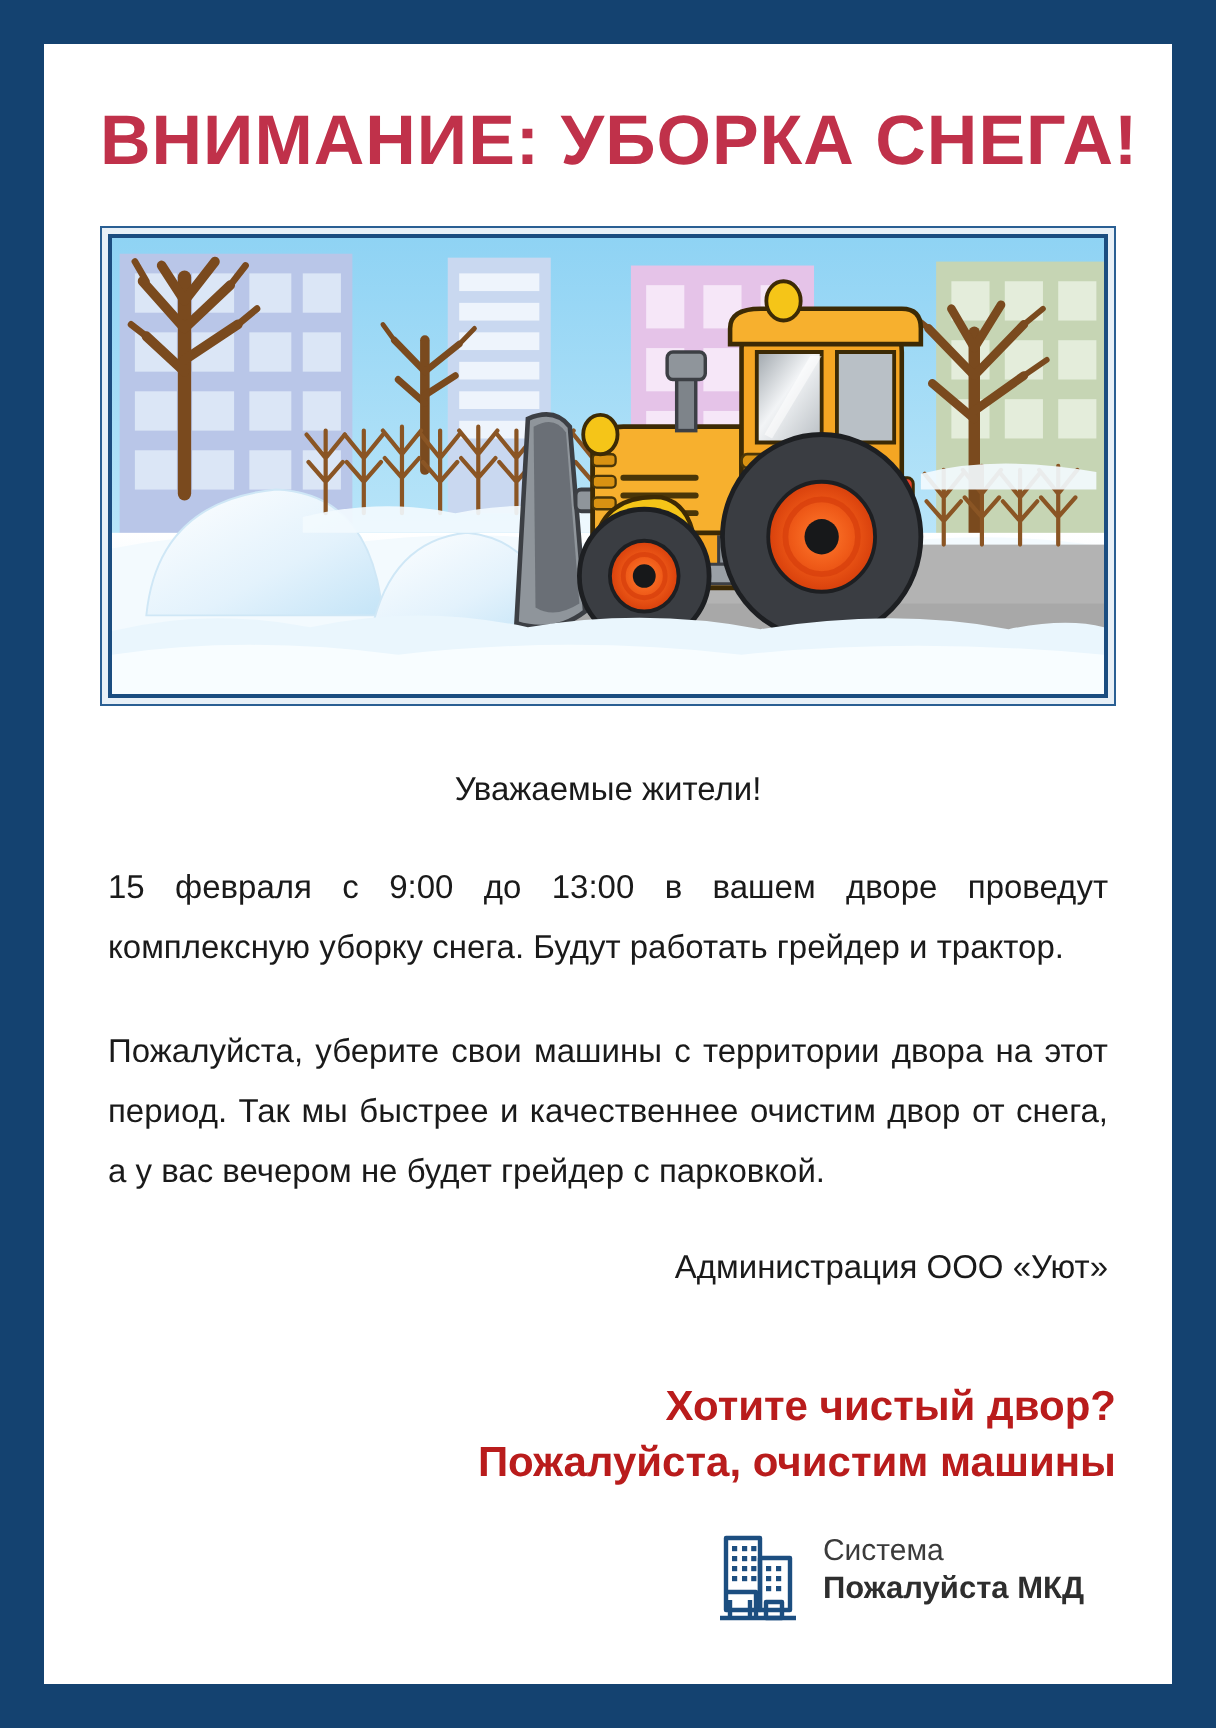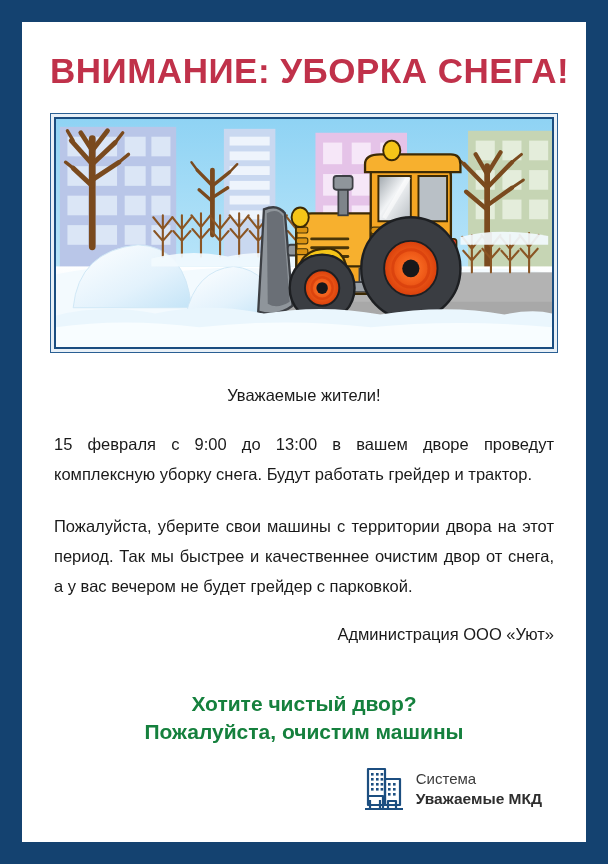--- a/index.html
+++ b/index.html
@@ -83,35 +83,35 @@
   }
   .signature {
     text-align: right;
     font-size: 16.5px;
     line-height: 1.6;
     margin: 20px 0 0 0;
   }
 
   
   .cta {
-    text-align: center;
-    color: #15803d;
+    text-align: right;
+    color: #b91c1c;
     font-weight: bold;
     font-size: 21px;
     line-height: 1.35;
     margin: 38px 0 0 0;
   }
   .cta-line { display: block; white-space: nowrap; }
 
   
   .logo {
     margin-top: auto;
     margin-bottom: 30px;
     display: flex;
-    align-items: center;
+    align-items: flex-start;
     justify-content: flex-end;
     gap: 11px;
     padding-right: 16px;
   }
   .logo-mark { width: 42px; height: 46px; flex: none; display: block; }
   .logo-text { line-height: 1.28; color: #3b3b3b; }
   .logo-line1 { font-size: 15px; font-weight: normal; display: block; }
   .logo-line2 { font-size: 15.5px; font-weight: bold; display: block; color: #2e2e2e; }
 </style>
 </head>
@@ -383,18 +383,18 @@
           <rect x="25" y="17" width="2.6" height="2.6"></rect>
             <rect x="30" y="17" width="2.6" height="2.6"></rect>
           <rect x="25" y="22" width="2.6" height="2.6"></rect>
             <rect x="30" y="22" width="2.6" height="2.6"></rect>
           <rect x="25" y="27" width="2.6" height="2.6"></rect>
             <rect x="30" y="27" width="2.6" height="2.6"></rect>
         </g>
       </svg>
       <div class="logo-text">
         <span class="logo-line1">Система</span>
-        <span class="logo-line2">Уважаемые МКД</span>
+        <span class="logo-line2">Пожалуйста МКД</span>
       </div>
     </div>
 
   </div>
 </div>
 
 </body></html>

